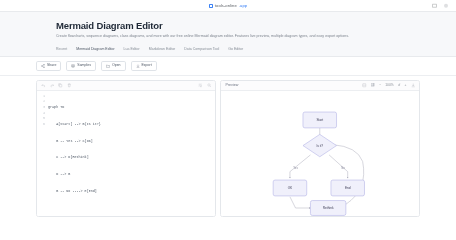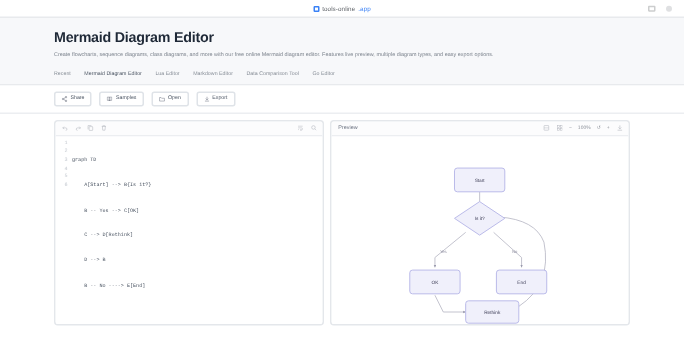--- a/index.html
+++ b/index.html
@@ -50,21 +50,21 @@
   }
   .chrome-icon.square { border: 0.7px solid #5f6368; border-radius: 0.7px; }
   .chrome-icon.person {
     border-radius: 50%;
     background: #9aa0a6;
   }
 
   
   .hero {
     background: #f7f8fa;
-    padding: 8px 36px 0 36px;
+    padding: 8px 36px 0 56px;
     border-bottom: 1px solid #e8eaed;
   }
   .page-title {
     font-size: 9.5px;
     font-weight: bold;
     color: #1f2937;
     letter-spacing: -0.15px;
     margin-bottom: 3px;
   }
   .page-subtitle {

